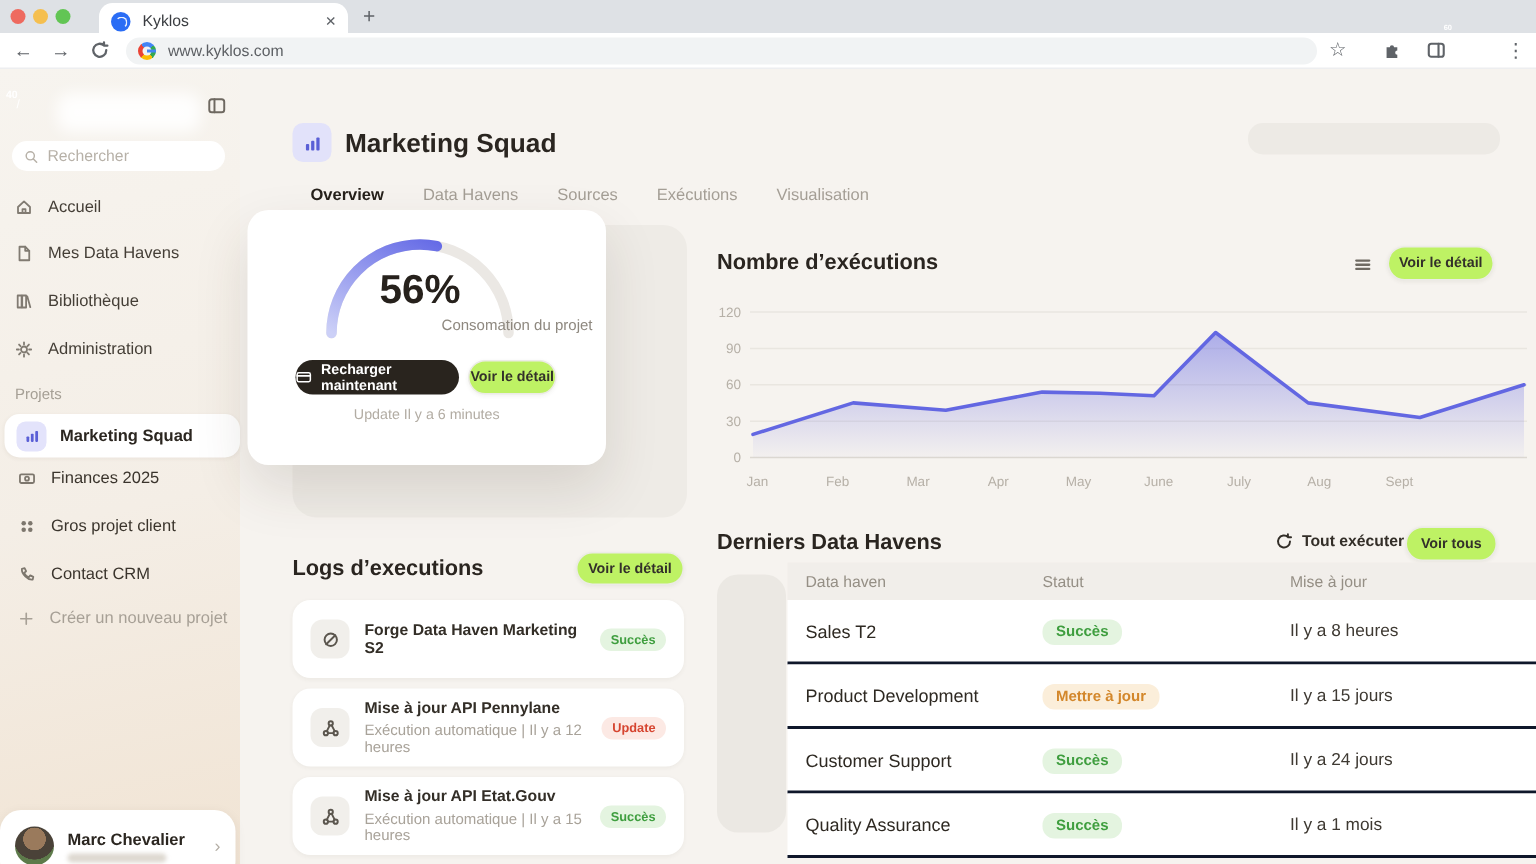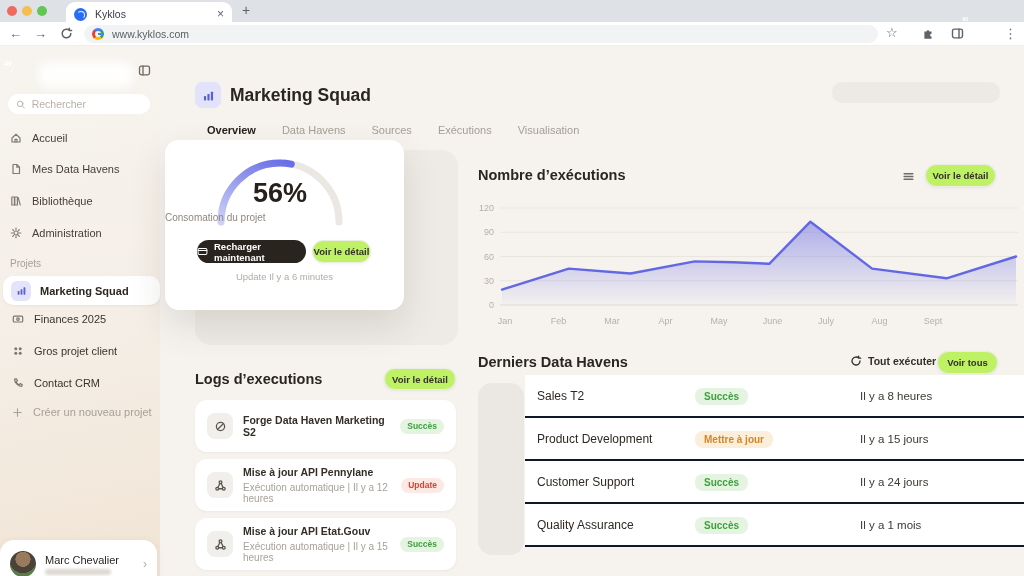--- a/index.html
+++ b/index.html
@@ -42,35 +42,35 @@
   .nav-item .nico { color:#817b72; }
   .sec-label { position:absolute; left:10px; font-size:10px; color:#a59f95; }
   .proj-item { position:absolute; left:12px; display:flex; align-items:center; gap:10px; font-size:11px; color:#3a342c; }
   .proj-item .nico { color:#7d776e; }
   .proj-active { position:absolute; left:3px; top:230px; width:157px; height:29px; background:#fff; border-radius:10px; box-shadow:0 1px 3px rgba(60,50,30,.06); display:flex; align-items:center; gap:9px; padding:0 0 0 8px; }
   .proj-ico { width:20px; height:20px; border-radius:6px; background:#e3e3fb; color:#5a5fd6; display:flex; align-items:center; justify-content:center; }
   .proj-active .plabel { font-size:11px; font-weight:700; color:#2b2620; }
   .newproj { position:absolute; left:12px; display:flex; align-items:center; gap:10px; font-size:11px; color:#a7a096; }
   .usercard { position:absolute; left:0px; top:494px; width:157px; height:48px; background:#fff; border-radius:14px; display:flex; align-items:center; padding:0 10px; gap:9px; box-shadow:0 2px 8px rgba(70,55,35,.08); }
   .uavatar { width:26px; height:26px; border-radius:50%; background:radial-gradient(circle at 50% 32%, #9a7a5c 0 34%, #4a4238 35% 62%, #5d7a4a 63% 100%); flex:0 0 auto; }
-  .uname { font-size:11px; font-weight:400; color:#2b2620; }
+  .uname { font-size:11px; font-weight:700; color:#2b2620; }
   .uline { width:66px; height:6px; border-radius:3px; background:#ddd8d0; filter:blur(1.5px); margin-top:3px; }
   .uchev { margin-left:auto; color:#b3ada4; font-size:12px; }
 
   
   .page-title { font-size:17.5px; font-weight:700; color:#2a2520; }
   .hdr-ico { width:26px; height:26px; border-radius:7px; background:#e2e2fa; color:#5a5fd6; display:flex; align-items:center; justify-content:center; }
   .ph-pill { background:#edeae5; border-radius:10px; }
   .tabs { position:absolute; left:207px; top:124px; display:flex; gap:26px; font-size:11px; color:#a49e95; }
   .tabs .t-active { color:#26211b; font-weight:700; }
 
   .base-card { position:absolute; left:195px; top:150px; width:263px; height:195px; background:#eeebe6; border-radius:16px; }
   .gauge-card { position:absolute; left:165px; top:140px; width:239px; height:170px; background:#fff; border-radius:14px; box-shadow:0 16px 36px rgba(60,48,32,.13); z-index:5; }
   .gauge-val { position:absolute; left:0; top:38px; width:230px; text-align:center; font-size:27px; font-weight:700; color:#26211c; }
-  .gauge-lbl { position:absolute; left:0; top:72px; width:230px; text-align:left; font-size:10px; color:#8e887f; }
+  .gauge-lbl { position:absolute; left:0; top:72px; width:230px; text-align:right; font-size:10px; color:#8e887f; }
   .dark-btn { position:absolute; left:32px; top:100px; width:109px; height:23px; background:#29241e; color:#fff; border-radius:12px; display:flex; align-items:center; justify-content:center; gap:6px; font-size:9.5px; font-weight:600; }
   .lite-btn { background:#bef264; border:1px solid #ecebe6; border-radius:12px; display:flex; align-items:center; justify-content:center; font-size:9.5px; font-weight:700; color:#33302a; box-shadow:0 1px 3px rgba(60,50,30,.07); }
   .gauge-upd { position:absolute; left:0; top:131px; width:239px; text-align:center; font-size:9.5px; color:#b2aca3; }
 
   .sec-title { font-size:14.5px; font-weight:700; color:#2a2520; }
   .log-card { position:absolute; left:195px; width:261px; height:52px; background:#fff; border-radius:12px; display:flex; align-items:center; padding:14px 12px; gap:10px; box-shadow:0 1px 3px rgba(60,50,30,.05); }
   .log-ico { width:26px; height:26px; border-radius:8px; background:#f1efeb; color:#5b564e; display:flex; align-items:center; justify-content:center; flex:0 0 auto; }
   .log-title { font-size:10.5px; font-weight:700; color:#332e27; }
   .log-sub { font-size:10px; color:#a8a299; margin-top:4px; }
   .badge { display:inline-block; font-size:8.5px; font-weight:700; padding:2.5px 7px; border-radius:8px; white-space:nowrap; }
@@ -393,20 +393,25 @@
           <path d="M10 6 a4 4 0 1 1 -1.2 -2.85 M8.6 1.1 v2.1 h2.1"></path>
         </svg>
       </span>
     <span>Tout exécuter</span>
   </span>
   <span class="lite-btn abs" style="left:937px;top:351px;width:61px;height:23px">Voir tous</span>
 
   <span class="grey-bar"></span>
 
   <div class="tbl">
+    <div class="tbl-head">
+      <span class="c1">Data haven</span>
+      <span class="c2">Statut</span>
+      <span class="c3">Mise à jour</span>
+    </div>
     <div class="tbl-row">
       <span class="c1 row-name">Sales T2</span>
       <span class="c2"><span class="badge b-success">Succès</span></span>
       <span class="c3 row-upd">Il y a 8 heures</span>
     </div>
     <div class="tbl-row">
       <span class="c1 row-name">Product Development</span>
       <span class="c2"><span class="badge b-warning">Mettre à jour</span></span>
       <span class="c3 row-upd">Il y a 15 jours</span>
     </div>

